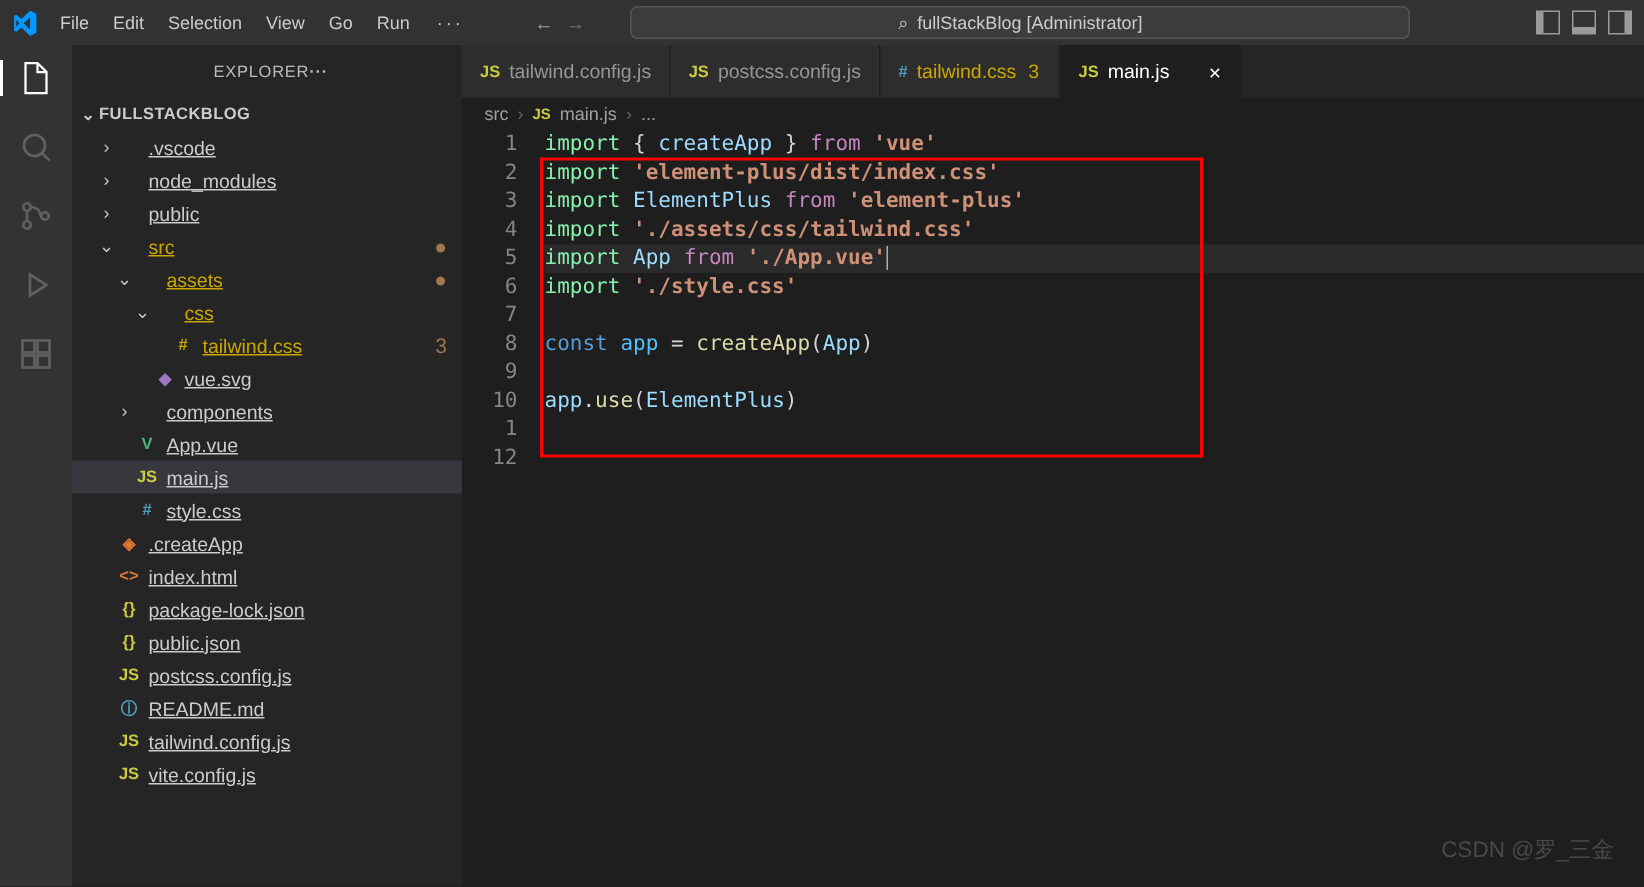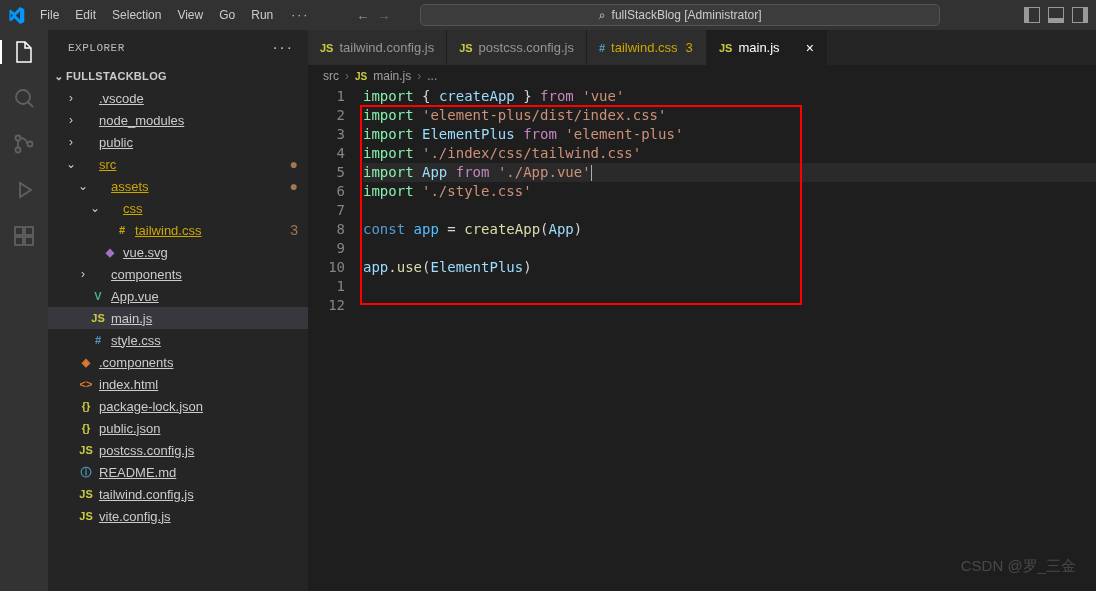--- a/index.html
+++ b/index.html
@@ -13,21 +13,21 @@
 .search-box{flex:1;max-width:520px;margin:0 30px;height:22px;background:#3c3c3c;border:1px solid #555;border-radius:5px;display:flex;align-items:center;justify-content:center;gap:6px;color:#ccc;font-size:12px;}
 .layout-icons{display:flex;gap:8px;margin-left:auto;}
 .layout-icons span{width:16px;height:16px;border:1px solid #999;display:inline-block;}
 .body{display:flex;height:calc(100% - 30px);}
 .activitybar{width:48px;background:#333333;display:flex;flex-direction:column;align-items:center;padding-top:10px;gap:22px;}
 .activitybar .ab{width:24px;height:24px;display:flex;align-items:center;justify-content:center;cursor:pointer;opacity:.55;}
 .activitybar .ab.active{opacity:1;}
 .activitybar .ab.active::before{content:"";position:absolute;left:0;width:2px;height:24px;background:#fff;}
 .activitybar{position:relative;}
 .sidebar{width:260px;background:#252526;display:flex;flex-direction:column;}
-.sidebar-header{height:35px;display:flex;align-items:center;justify-content:space-between;padding:0 15px 0 20px;color:#bbb;font-size:11px;letter-spacing:.5px;font-family:Liberation Mono, monospace;}
+.sidebar-header{height:35px;display:flex;align-items:center;justify-content:center;padding:0 15px 0 20px;color:#bbb;font-size:11px;letter-spacing:.5px;}
 .sidebar-header .lbl{text-transform:uppercase;}
 .sidebar-header .sdots{cursor:pointer;font-weight:bold;}
 .project-title{height:22px;display:flex;align-items:center;padding-left:4px;color:#ccc;font-size:11px;font-weight:bold;letter-spacing:.3px;}
 .project-title .chev{width:14px;display:inline-flex;align-items:center;justify-content:center;transform:rotate(0deg);}
 .tree{flex:1;overflow:auto;font-size:13px;color:#ccc;}
 .row{height:22px;display:flex;align-items:center;padding-right:10px;cursor:pointer;white-space:nowrap;}
 .row .chev{width:14px;font-size:12px;color:#ccc;display:inline-flex;justify-content:center;}
 .row .ico{width:16px;margin-right:5px;display:inline-flex;align-items:center;justify-content:center;font-size:11px;font-weight:bold;}
 .row .dot{margin-left:auto;color:#a1774f;font-size:14px;line-height:1;}
 .row.active{background:#37373d;}
@@ -52,21 +52,21 @@
 .breadcrumb{height:22px;display:flex;align-items:center;padding-left:15px;gap:6px;color:#a0a0a0;font-size:12px;}
 .breadcrumb .sep{color:#666;}
 .code-area{flex:1;display:flex;font-family:Consolas,monospace;font-size:14px;position:relative;}
 .gutter{width:55px;text-align:right;padding-right:18px;color:#858585;user-select:none;}
 .gutter div{height:19px;line-height:19px;}
 .code{flex:1;position:relative;}
 .code .ln{height:19px;line-height:19px;white-space:pre;}
 .k-import{color:#86efac;}
 .k-const{color:#569cd6;}
 .k-from{color:#c586c0;}
-.str{color:#ce9178;}
+.str{color:#ce9178;font-weight:bold;}
 .fn{color:#dcdcaa;}
 .var{color:#9cdcfe;}
 .id{color:#4fc1ff;}
 .pn{color:#d4d4d4;}
 .red-box{position:absolute;border:2px solid #ff0000;pointer-events:none;}
 .cursor{display:inline-block;width:1px;height:16px;background:#aeafad;vertical-align:middle;}
 .hl-line{background:#2a2a2a;}
 .watermark{position:absolute;right:20px;bottom:15px;color:rgba(200,200,200,.25);font-size:15px;pointer-events:none;}
 </style>
 </head>
@@ -219,21 +219,21 @@
         <div class="row">
           <span class="ind" style="width: 28px;"></span>
           <span class="chev"></span>
           <span class="ico fc-hash">#</span>
           <span class="name ">style.css</span>
         </div>
         <div class="row">
           <span class="ind" style="width: 16px;"></span>
           <span class="chev"></span>
           <span class="ico fc-git">◈</span>
-          <span class="name ">.components</span>
+          <span class="name ">.createApp</span>
         </div>
         <div class="row">
           <span class="ind" style="width: 16px;"></span>
           <span class="chev"></span>
           <span class="ico fc-html">&lt;&gt;</span>
           <span class="name ">index.html</span>
         </div>
         <div class="row">
           <span class="ind" style="width: 16px;"></span>
           <span class="chev"></span>
@@ -315,21 +315,21 @@
           <div>9</div>
           <div>10</div>
           <div>1</div>
           <div>12</div>
         </div>
       <div class="code" id="code">
         <div class="red-box" style="left:-3px;top:18px;width:442px;height:200px"></div>
       <div class="ln"><span class="k-import">import</span> <span class="pn">{</span> <span class="var">createApp</span> <span class="pn">}</span> <span class="k-from">from</span> <span class="str">'vue'</span></div>
           <div class="ln"><span class="k-import">import</span> <span class="str">'element-plus/dist/index.css'</span></div>
           <div class="ln"><span class="k-import">import</span> <span class="var">ElementPlus</span> <span class="k-from">from</span> <span class="str">'element-plus'</span></div>
-          <div class="ln"><span class="k-import">import</span> <span class="str">'./index/css/tailwind.css'</span></div>
+          <div class="ln"><span class="k-import">import</span> <span class="str">'./assets/css/tailwind.css'</span></div>
           <div class="ln hl-line"><span class="k-import">import</span> <span class="var">App</span> <span class="k-from">from</span> <span class="str">'./App.vue'</span><span class="cursor"></span></div>
           <div class="ln"><span class="k-import">import</span> <span class="str">'./style.css'</span></div>
           <div class="ln">&nbsp;</div>
           <div class="ln"><span class="k-const">const</span> <span class="id">app</span> <span class="pn">=</span> <span class="fn">createApp</span><span class="pn">(</span><span class="var">App</span><span class="pn">)</span></div>
           <div class="ln">&nbsp;</div>
           <div class="ln"><span class="var">app</span><span class="pn">.</span><span class="fn">use</span><span class="pn">(</span><span class="var">ElementPlus</span><span class="pn">)</span></div>
           <div class="ln">&nbsp;</div>
         </div>
     </div>
   </div>

